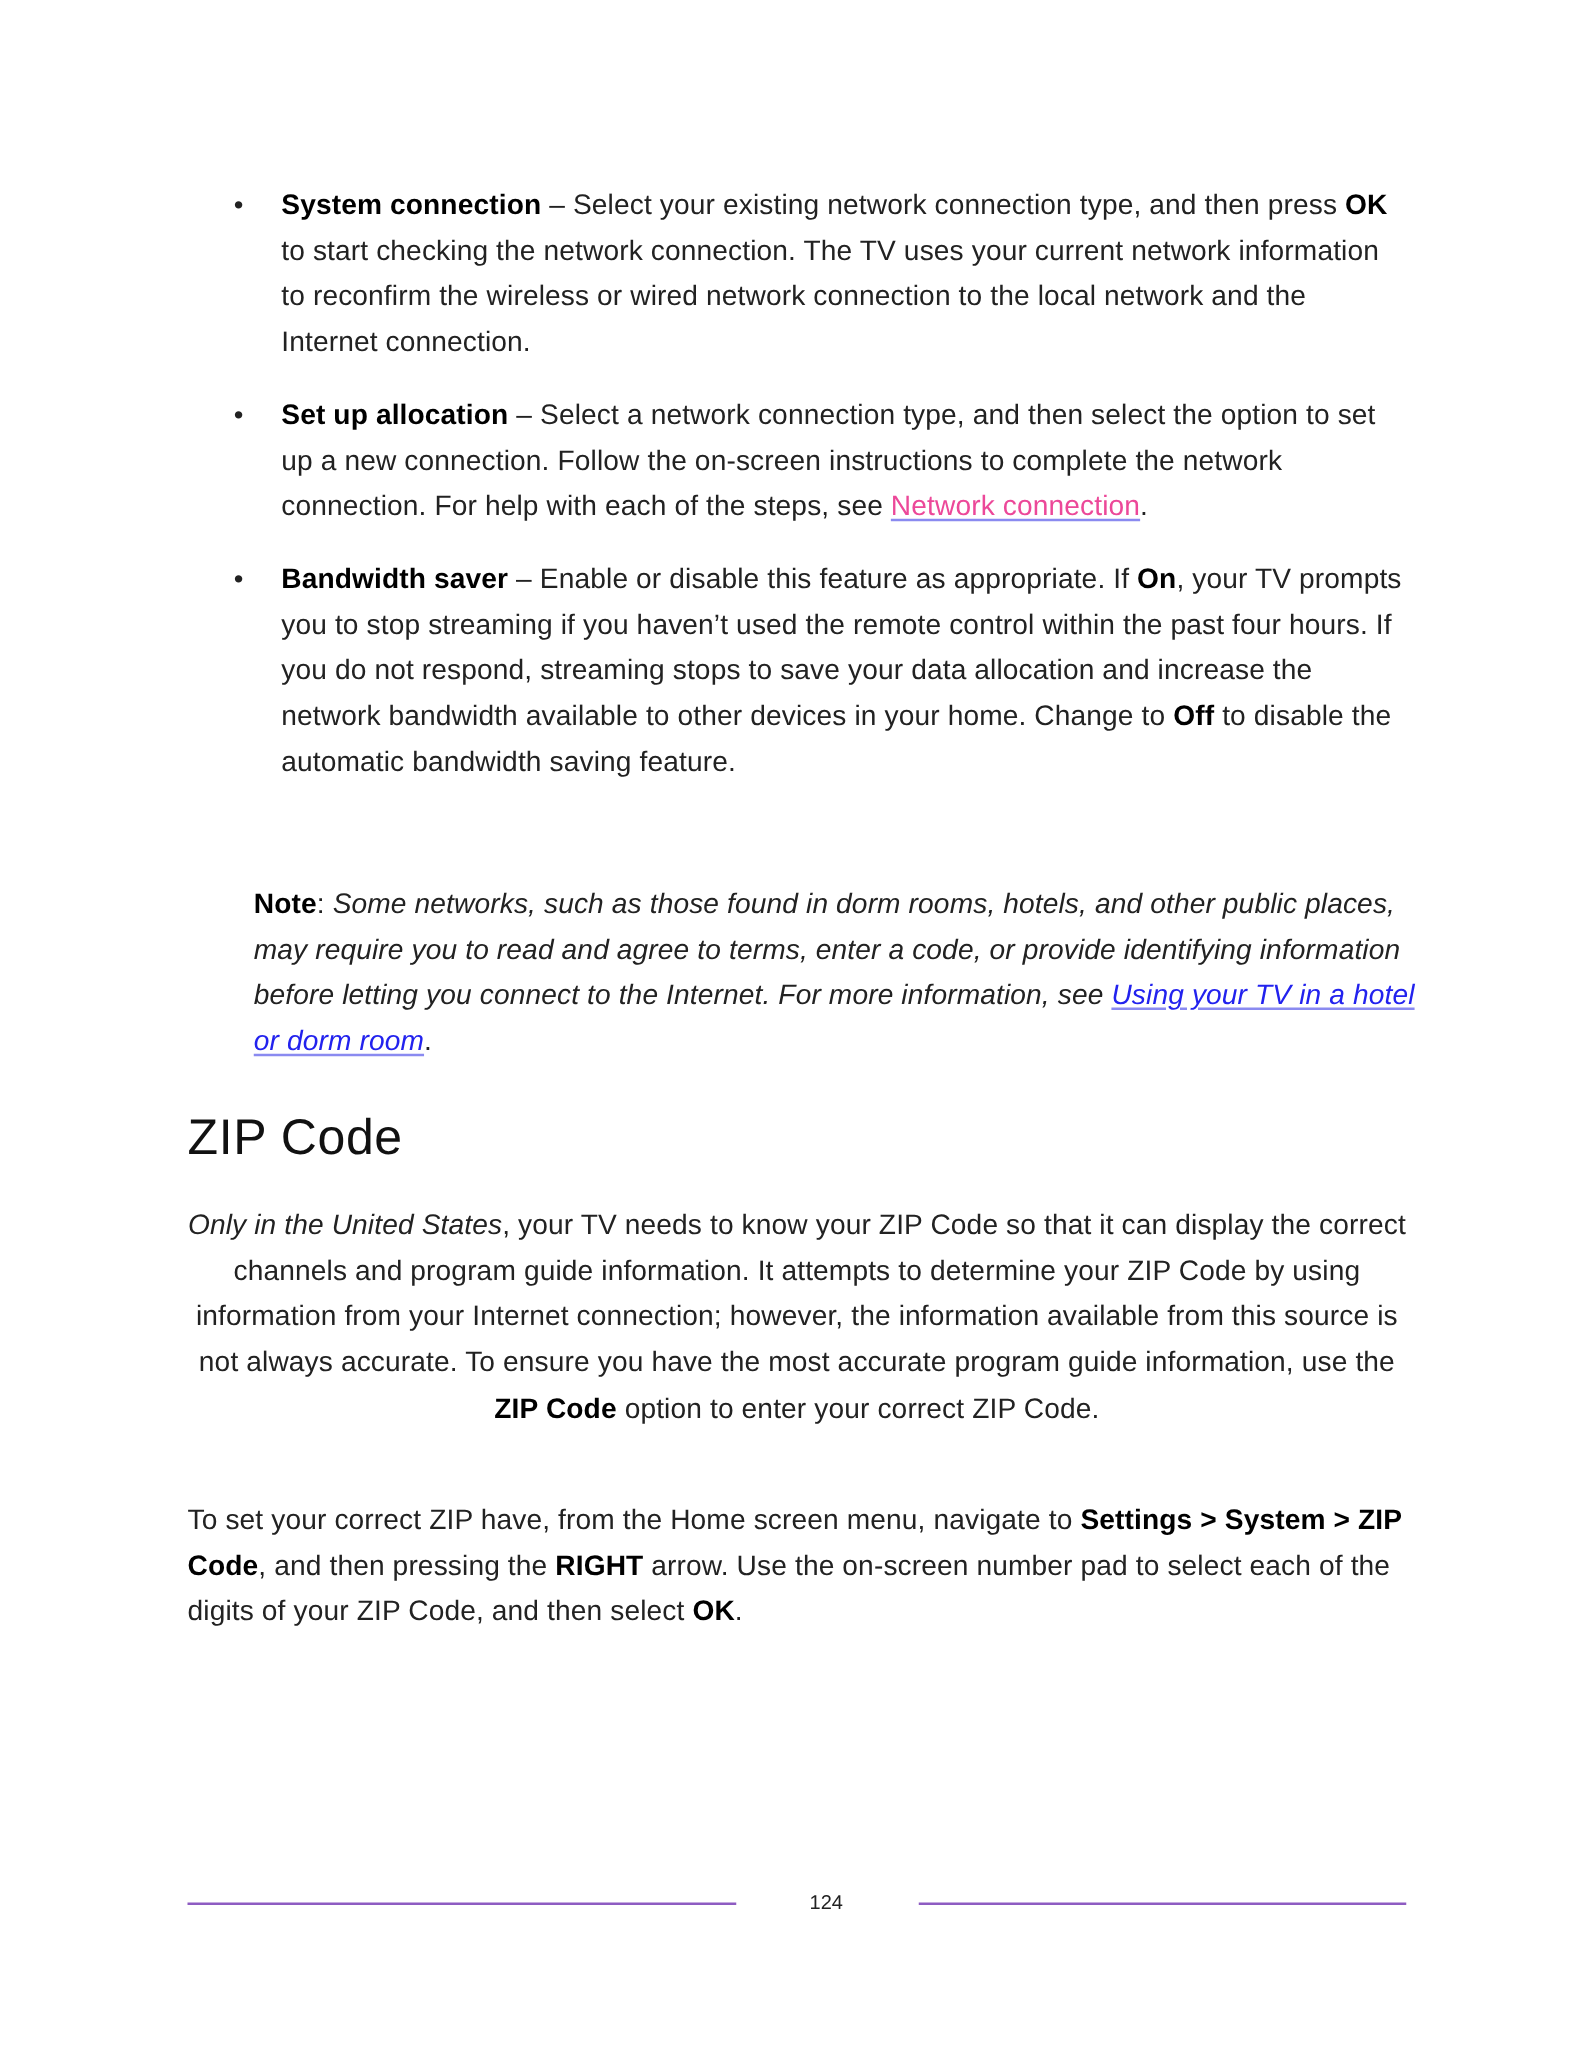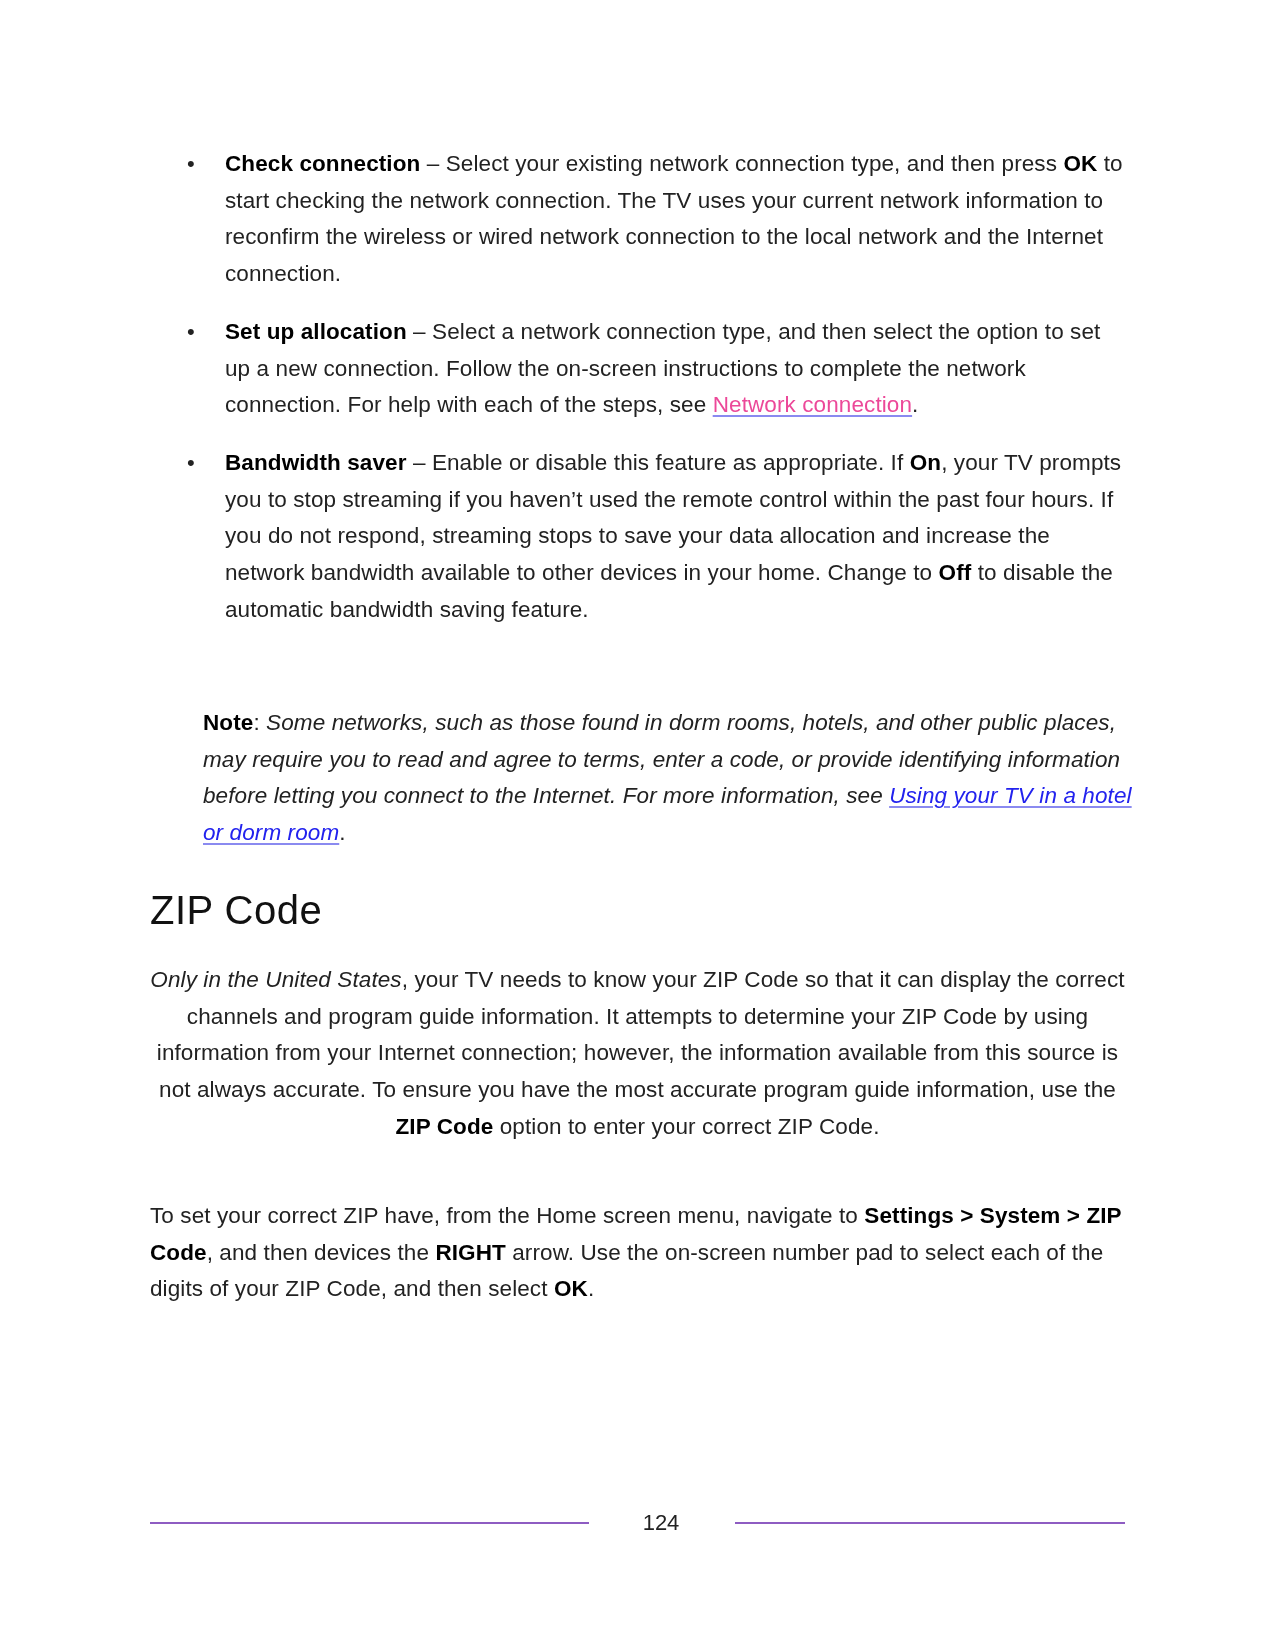--- a/index.html
+++ b/index.html
@@ -15,31 +15,31 @@
   .note { position: absolute; left: 187px; top: 689px; width: 940px; margin: 16px; }
   .note i { font-style: italic; }
   .section-title { position: absolute; left: 150px; top: 882px; margin: 0; font-weight: normal;
                    font-size: 40px; line-height: 56px; color: #111; letter-spacing: 0.5px; }
   .para1 { position: absolute; left: 150px; top: 962px; width: 975px; margin: 0; text-align: center; }
   .para2 { position: absolute; left: 150px; top: 1198px; width: 975px; margin: 0; }
   .footer-line { position: absolute; top: 1522px; height: 2px; background: #8e5cc2; }
   .footer-line.left { left: 150px; width: 439px; }
   .footer-line.right { left: 735px; width: 390px; }
   .page-number { position: absolute; top: 1505px; left: 620px; width: 82px; text-align: center;
-                 font-size: 22px; line-height: 36px; color: #222; }
+                 font-size: 16px; line-height: 36px; color: #222; }
 </style>
 </head>
 <body>
 
 <div class="page">
 
   <ul class="bullet-list text">
     <li class="bullet-item">
       <span class="bullet-dot">•</span>
-      <b>Check connection</b><span> – </span><span>Select your existing network connection type, and then press </span><b>OK</b><span> to start checking the network connection. The TV uses your current network information to reconfirm the wireless or wired network connection to the local network and the Internet connection.</span>
+      <b>System connection</b><span> – </span><span>Select your existing network connection type, and then press </span><b>OK</b><span> to start checking the network connection. The TV uses your current network information to reconfirm the wireless or wired network connection to the local network and the Internet connection.</span>
     </li>
     <li class="bullet-item">
       <span class="bullet-dot">•</span>
       <b>Set up allocation</b><span> – </span><span>Select a network connection type, and then select the option to set up a new connection. Follow the on-screen instructions to complete the network connection. For help with each of the steps, see </span><a class="link" href="#" style="color: #ec4899;">Network connection</a><span>.</span>
     </li>
     <li class="bullet-item">
       <span class="bullet-dot">•</span>
       <b>Bandwidth saver</b><span> – </span><span>Enable or disable this feature as appropriate. If </span><b>On</b><span>, your TV prompts you to stop streaming if you haven’t used the remote control within the past four hours. If you do not respond, streaming stops to save your data allocation and increase the network bandwidth available to other devices in your home. Change to </span><b>Off</b><span> to disable the automatic bandwidth saving feature.</span>
     </li>
   </ul>
@@ -48,19 +48,19 @@
     <b>Note</b><span>: </span><i><span>Some networks, such as those found in dorm rooms, hotels, and other public places, may require you to read and agree to terms, enter a code, or provide identifying information before letting you connect to the Internet. For more information, see </span><a class="link" href="#" style="color: rgb(34, 34, 238);">Using your TV in a hotel or dorm room</a></i><span>.</span>
   </p>
 
   <h2 class="section-title">ZIP Code</h2>
 
   <p class="para1 text">
     <i>Only in the United States</i><span>, your TV needs to know your ZIP Code so that it can display the correct channels and program guide information. It attempts to determine your ZIP Code by using information from your Internet connection; however, the information available from this source is not always accurate. To ensure you have the most accurate program guide information, use the </span><b>ZIP Code</b><span> option to enter your correct ZIP Code.</span>
   </p>
 
   <p class="para2 text">
-    <span>To set your correct ZIP have, from the Home screen menu, navigate to </span><b>Settings &gt; System &gt; ZIP Code</b><span>, and then devices the </span><b>RIGHT</b><span> arrow. Use the on-screen number pad to select each of the digits of your ZIP Code, and then select </span><b>OK</b><span>.</span>
+    <span>To set your correct ZIP have, from the Home screen menu, navigate to </span><b>Settings &gt; System &gt; ZIP Code</b><span>, and then pressing the </span><b>RIGHT</b><span> arrow. Use the on-screen number pad to select each of the digits of your ZIP Code, and then select </span><b>OK</b><span>.</span>
   </p>
 
   <div class="footer-line left" style="background: rgb(142, 92, 194);"></div>
   <div class="page-number">124</div>
   <div class="footer-line right" style="background: rgb(142, 92, 194);"></div>
 </div>
 
 </body></html>

